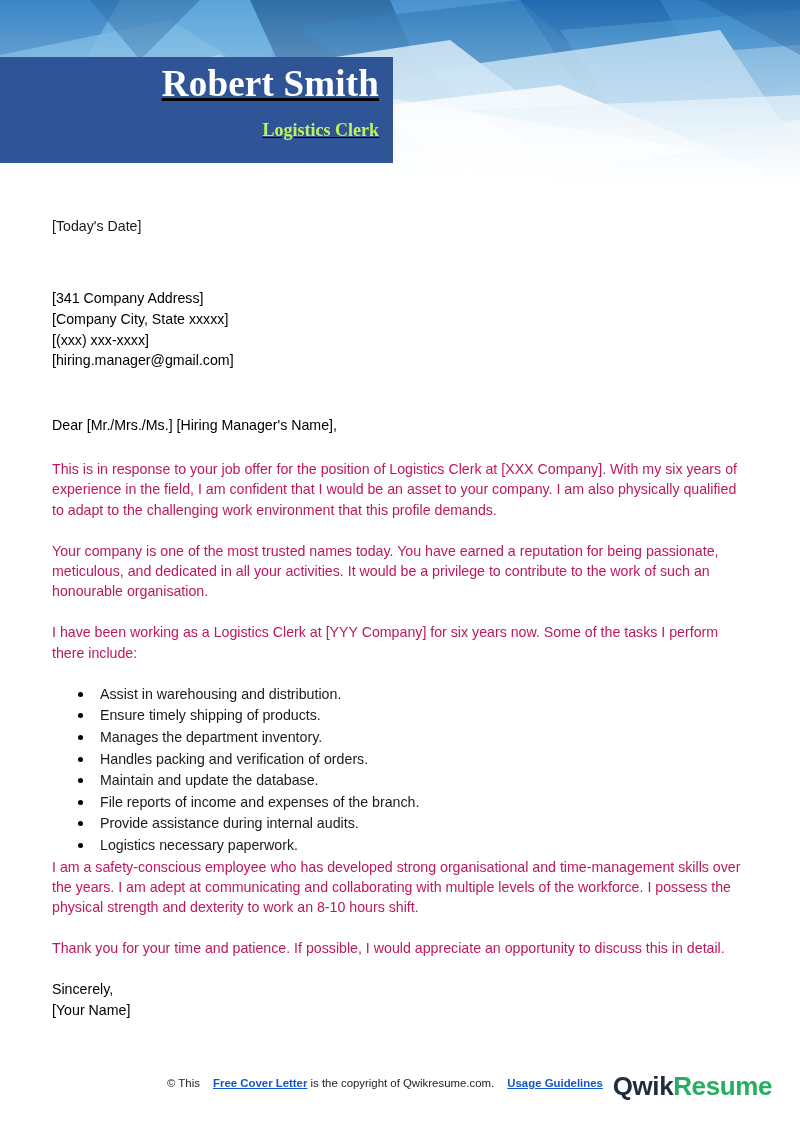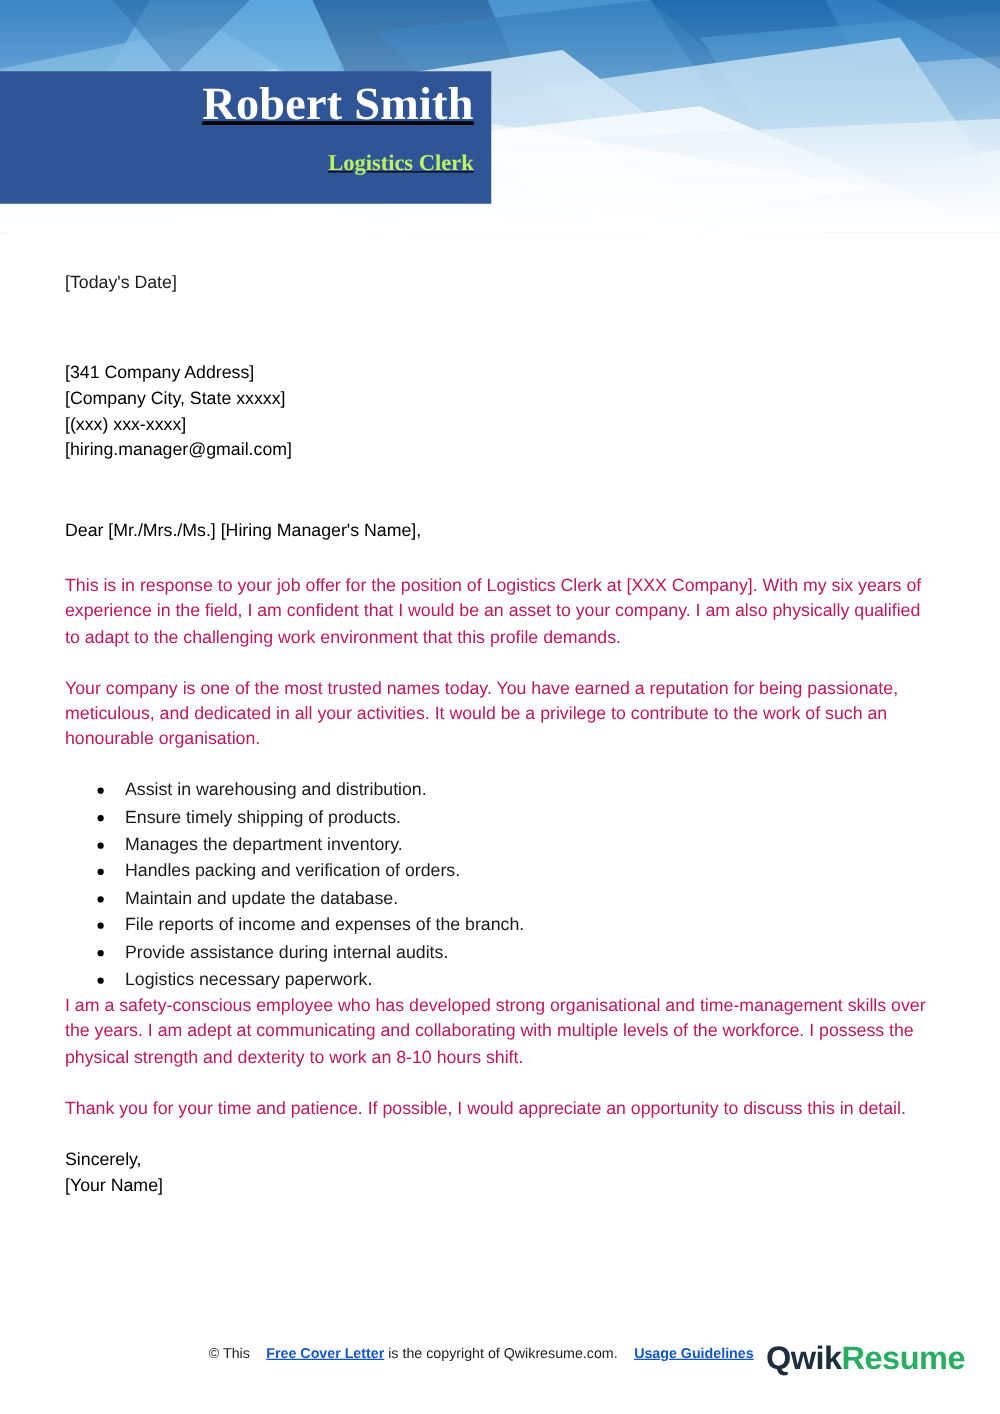--- a/index.html
+++ b/index.html
@@ -224,20 +224,21 @@
       <div>[341 Company Address]</div>
       <div>[Company City, State xxxxx]</div>
       <div>[(xxx) xxx-xxxx]</div>
       <div>[hiring.manager@gmail.com]</div>
     </div>
 
     <div class="salutation">Dear [Mr./Mrs./Ms.] [Hiring Manager's Name],</div>
 
     <p class="para">This is in response to your job offer for the position of Logistics Clerk at [XXX Company]. With my six years of experience in the field, I am confident that I would be an asset to your company. I am also physically qualified to adapt to the challenging work environment that this profile demands.</p>
     <p class="para">Your company is one of the most trusted names today. You have earned a reputation for being passionate, meticulous, and dedicated in all your activities. It would be a privilege to contribute to the work of such an honourable organisation.</p>
+    <p class="para">I have been working as a Logistics Clerk at [YYY Company] for six years now. Some of the tasks I perform there include:</p>
 
     <ul class="tasks">
       <li><span class="bullet"></span><span>Assist in warehousing and distribution.</span></li>
       <li><span class="bullet"></span><span>Ensure timely shipping of products.</span></li>
       <li><span class="bullet"></span><span>Manages the department inventory.</span></li>
       <li><span class="bullet"></span><span>Handles packing and verification of orders.</span></li>
       <li><span class="bullet"></span><span>Maintain and update the database.</span></li>
       <li><span class="bullet"></span><span>File reports of income and expenses of the branch.</span></li>
       <li><span class="bullet"></span><span>Provide assistance during internal audits.</span></li>
       <li><span class="bullet"></span><span>Logistics necessary paperwork.</span></li>

